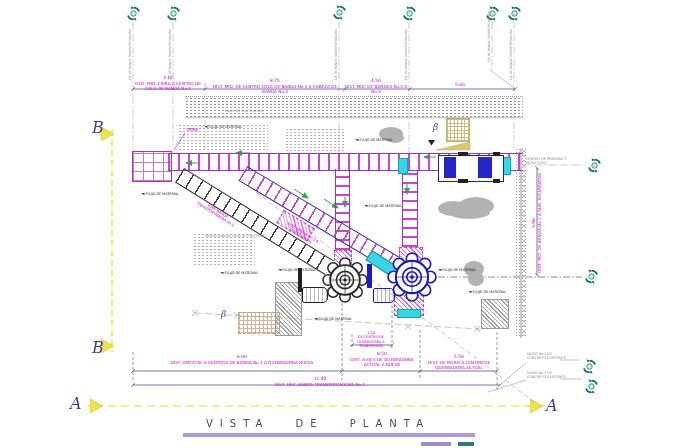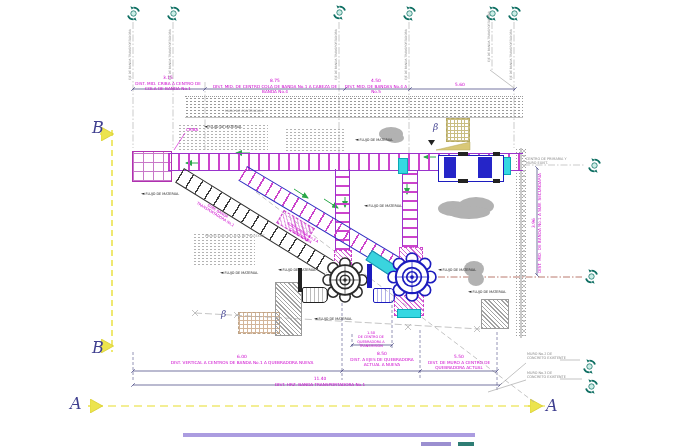--- a/index.html
+++ b/index.html
@@ -325,17 +325,18 @@
   <div class="flow" style="left:468px;top:289px;"><span class="fa">◄</span> <span>FLUJO DE MATERIAL</span></div>
 
   <div class="beta" style="left:433px;top:122px;">β</div>
   <div class="beta" style="left:221px;top:309px;">β</div>
 
   <div class="handletter" style="left:92px;top:118px;">B</div>
   <div class="handletter" style="left:92px;top:338px;">B</div>
   <div class="handletter" style="left:70px;top:394px;">A</div>
   <div class="handletter" style="left:546px;top:396px;">A</div>
 
+  <div class="title" style="left:206px;top:418px;">VISTA DE PLANTA</div>
   <div class="bar" style="left:183px;top:433px;width:292px;height:4px;background:#ab9ce0;"></div>
   <div class="bar" style="left:421px;top:442px;width:30px;height:4px;background:#9b8fd0;"></div>
   <div class="bar" style="left:458px;top:442px;width:16px;height:4px;background:#2e7d74;"></div>
 
 </div>
 
 </body></html>

